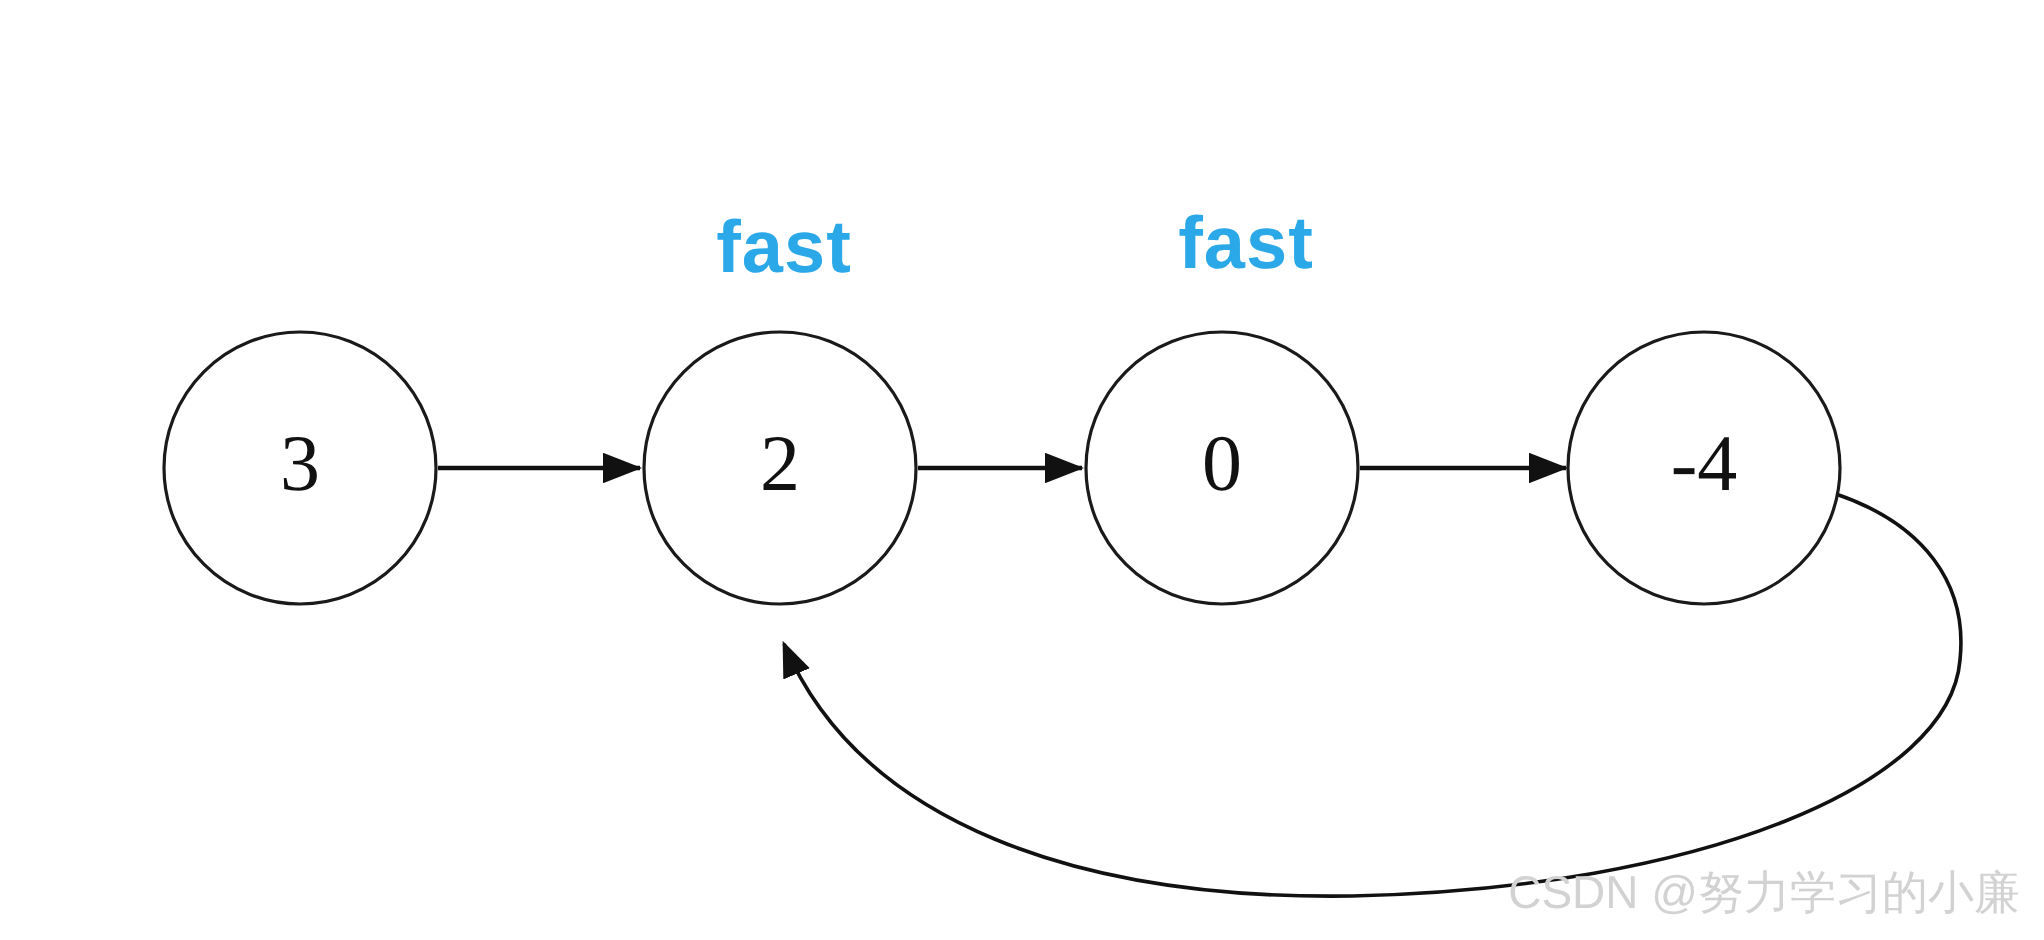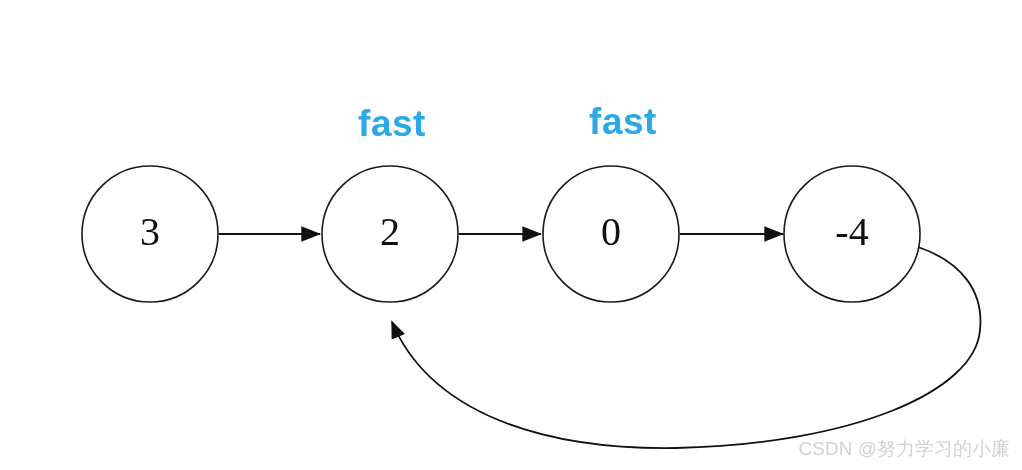--- a/index.html
+++ b/index.html
@@ -53,21 +53,21 @@
     font-size: 37px;
     letter-spacing: 0.5px;
     white-space: nowrap;
     transform: translateX(-50%);
   }
   #watermark {
     position: absolute;
     right: 12px;
     bottom: 8px;
     font-family: "Liberation Sans", sans-serif;
-    font-size: 19px;
+    font-size: 23px;
     color: #d2d2d2;
     white-space: nowrap;
     user-select: none;
   }
 </style>
 </head>
 <body>
 
 <div id="canvas" style="background: rgb(255, 255, 255);">
 

